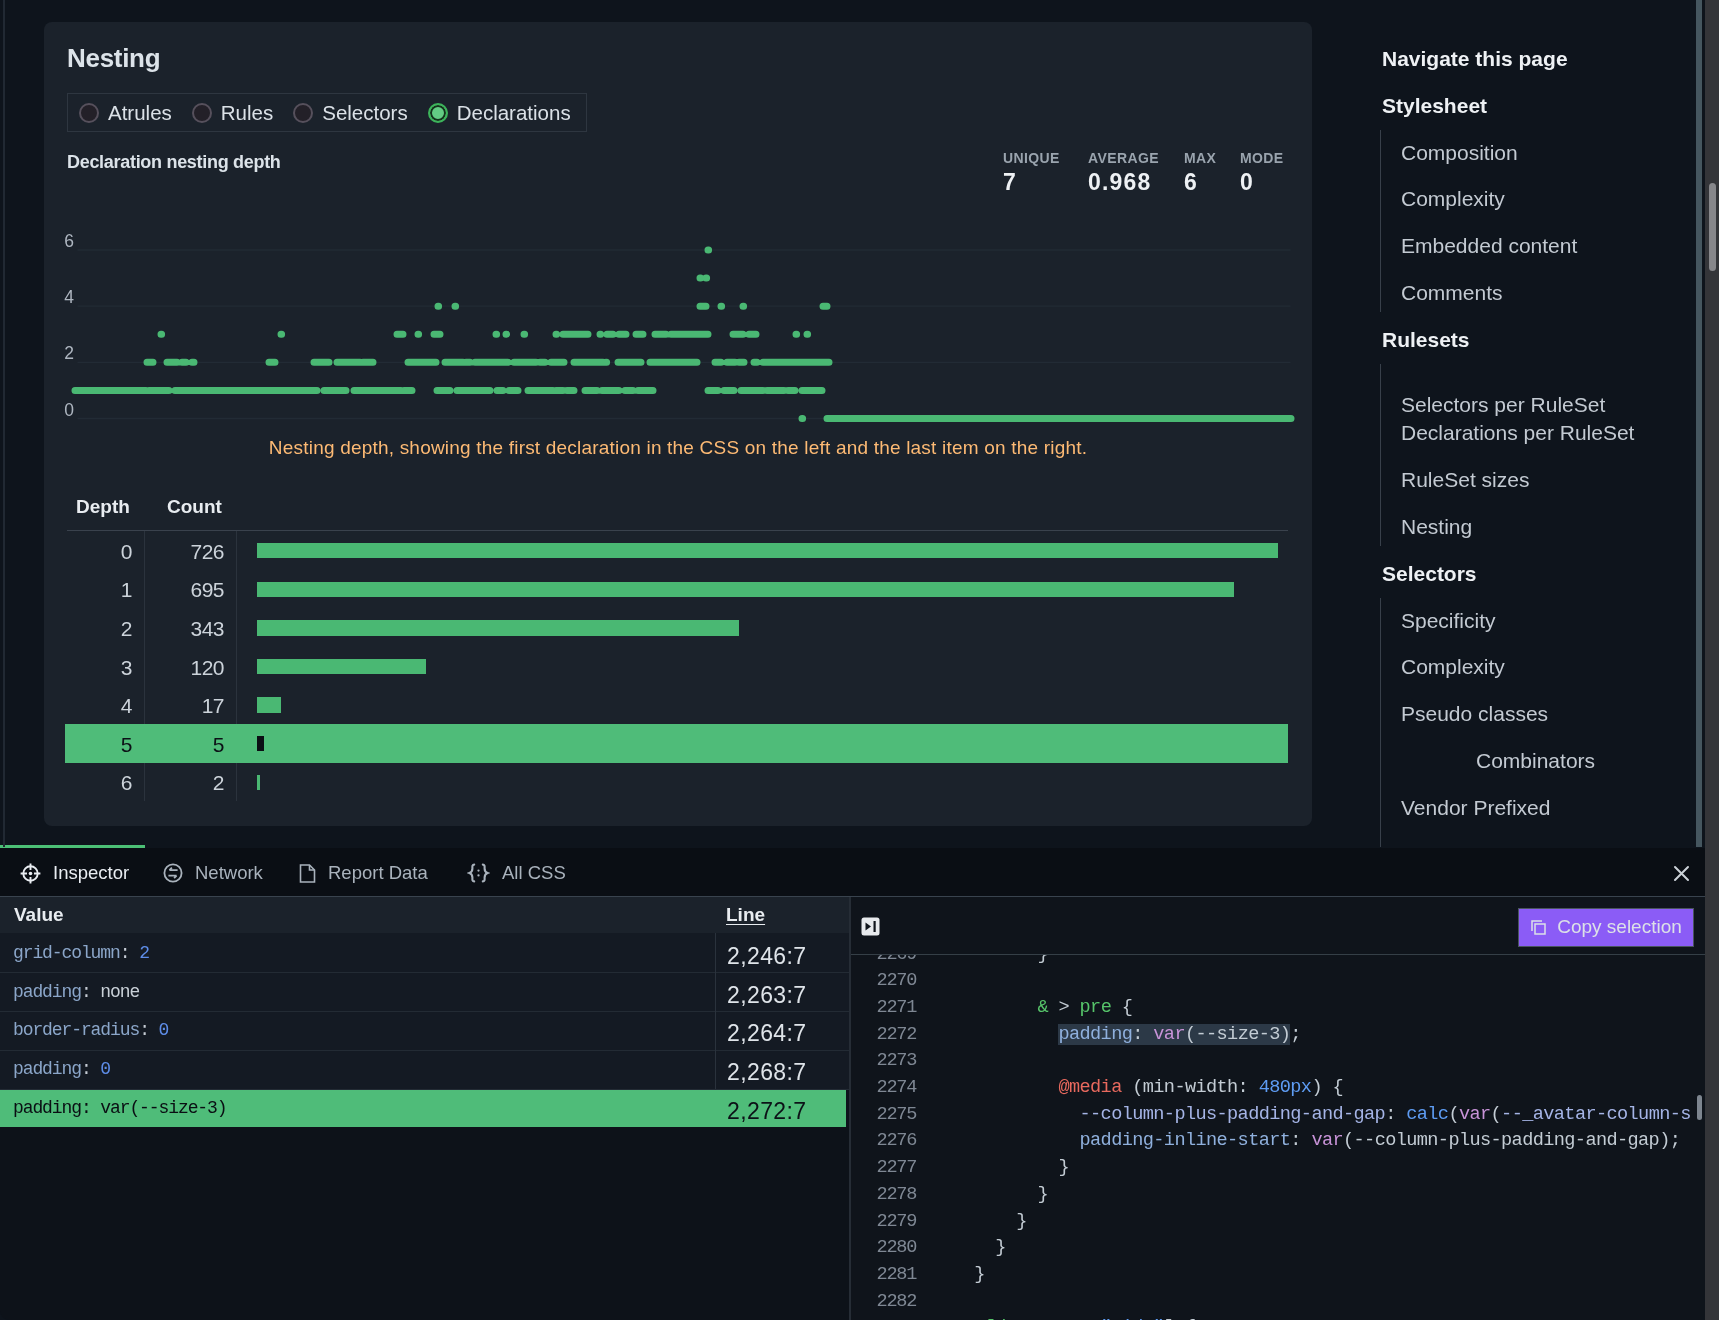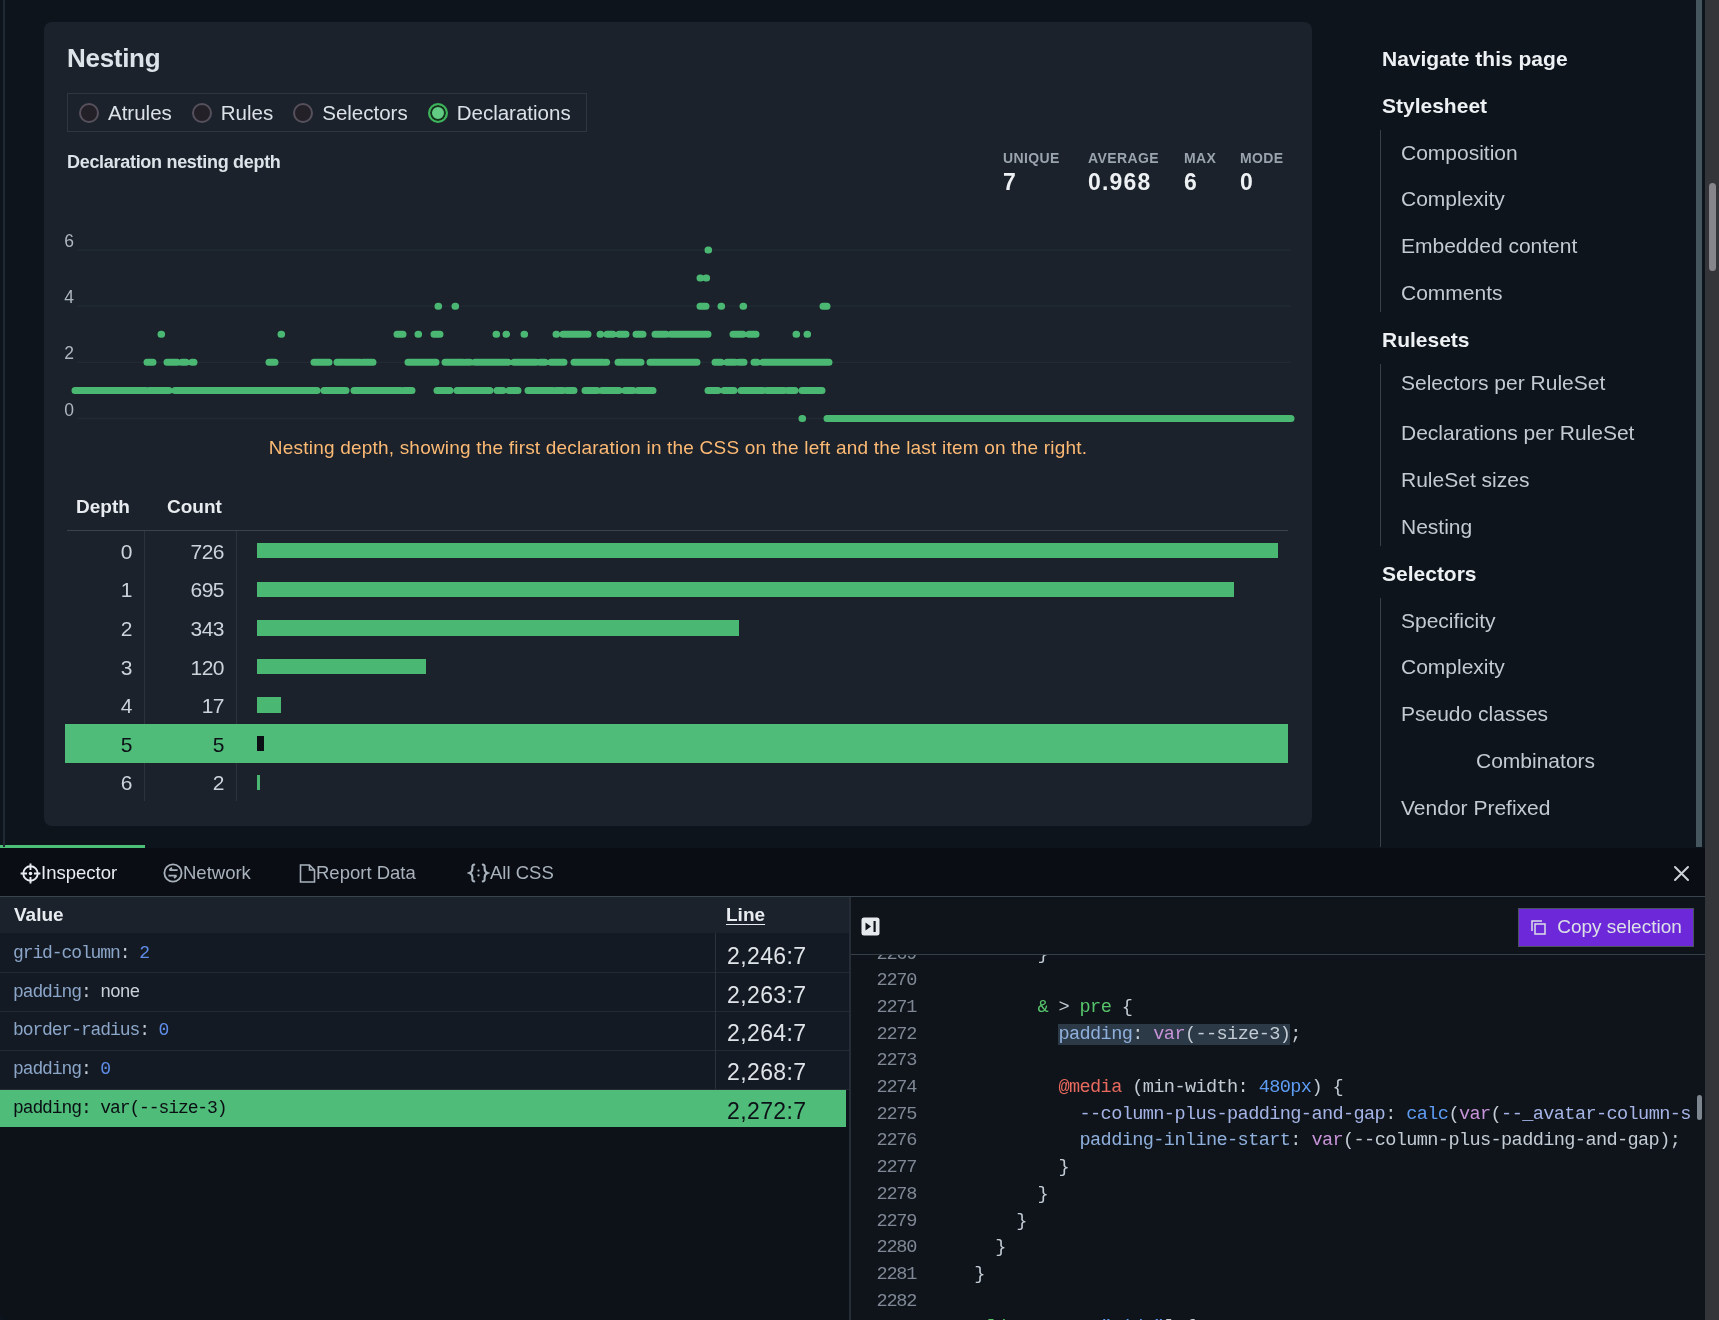--- a/index.html
+++ b/index.html
@@ -14,21 +14,21 @@
 .rlabel{font-size:20.5px;color:#dbe1e7;margin-right:20px}
 .statlab{font-size:14px;font-weight:700;color:#9aa4ae;letter-spacing:.4px}
 .statval{font-size:23px;letter-spacing:1.2px;font-weight:700;color:#eef1f4;margin-top:3px}
 .chart{position:absolute;left:44px;top:230px}
 .caption{left:244px;top:437px;width:868px;text-align:center;font-size:19px;letter-spacing:.2px;color:#fdba74}
 .th{font-size:19px;font-weight:700;color:#e8ecf0}
 .num{font-size:21px;letter-spacing:-0.5px;color:#ccd3da;text-align:right}
 .bar{position:absolute;height:15.5px;background:#4ab873}
 .sideh{font-size:21px;font-weight:700;color:#eef1f4}
 .sidei{font-size:21px;color:#c3cad2}
-.tab{font-size:18.5px;color:#a9b2bc;display:flex;align-items:center;}
+.tab{font-size:18.5px;color:#a9b2bc;display:flex;align-items:center;gap:12px}
 .tab.act{color:#e9edf2}
 .itable-sep{background:#232b34}
 .vcell{font-family:"Liberation Mono",monospace;font-size:18px;letter-spacing:-1.1px}
 .prop{color:#8ba6c9}.pun{color:#c6ccd4}.bval{color:#5e8de8}.gval{color:#c9d0d7}
 .llink{font-size:23px;letter-spacing:.4px;color:#dfe4e9;text-underline-offset:3px}
 .code{font-family:"Liberation Mono",monospace;font-size:18.6px;letter-spacing:-0.62px;line-height:26.7px;white-space:pre}
 .lnpre{font-family:"Liberation Mono",monospace;font-size:18.6px;letter-spacing:-1.3px;line-height:26.7px;white-space:pre;text-align:right}
 .ln{color:#7e8793}
 .cg{color:#56c46a}.cb{color:#5e9cf3}.cp{color:#8fb0dd}.cm{color:#c893d8}.cr{color:#e8695e}
 .ccp{color:#a5b4e6}.cd{color:#c3ccd4}
@@ -109,21 +109,21 @@
 <div class="abs num" style="left:62px;top:771.3px;width:70px;color:#ccd3da">6</div>
 <div class="abs num" style="left:144px;top:771.3px;width:80px;color:#ccd3da">2</div>
 <div class="bar" style="left:257px;top:774.5px;width:2.8px;background:#4ab873"></div>
 <div class="abs sideh" style="left:1382px;top:47.0px">Navigate this page</div>
 <div class="abs sideh" style="left:1382px;top:93.8px">Stylesheet</div>
 <div class="abs sidei" style="left:1401px;top:140.6px">Composition</div>
 <div class="abs sidei" style="left:1401px;top:187.4px">Complexity</div>
 <div class="abs sidei" style="left:1401px;top:234.2px">Embedded content</div>
 <div class="abs sidei" style="left:1401px;top:281.0px">Comments</div>
 <div class="abs sideh" style="left:1382px;top:327.8px">Rulesets</div>
-<div class="abs sidei" style="left:1401px;top:371px">Selectors per RuleSet</div>
+<div class="abs sidei" style="left:1401px;top:393px">Selectors per RuleSet</div>
 <div class="abs sidei" style="left:1401px;top:421.4px">Declarations per RuleSet</div>
 <div class="abs sidei" style="left:1401px;top:468.2px">RuleSet sizes</div>
 <div class="abs sidei" style="left:1401px;top:515.0px">Nesting</div>
 <div class="abs sideh" style="left:1382px;top:561.8px">Selectors</div>
 <div class="abs sidei" style="left:1401px;top:608.6px">Specificity</div>
 <div class="abs sidei" style="left:1401px;top:655.4px">Complexity</div>
 <div class="abs sidei" style="left:1401px;top:702.2px">Pseudo classes</div>
 <div class="abs sidei" style="left:1476px;top:749.0px">Combinators</div>
 <div class="abs sidei" style="left:1401px;top:795.8px">Vendor Prefixed</div>
 <div class="abs" style="left:1379.5px;top:130px;width:1.5px;height:182px;background:#38404a"></div>
@@ -188,21 +188,21 @@
 <div class="abs itable-sep" style="left:0;top:1088.6px;width:849px;height:1px"></div>
 <div class="abs" style="left:715px;top:933.4px;width:1px;height:155.2px;background:#2a323c"></div>
 <div class="abs" style="left:849px;top:897px;width:2px;height:423px;background:#262d36"></div>
 <div class="abs" style="left:851px;top:897px;width:854px;height:423px;background:#0f141b"></div>
 <div class="abs" style="left:851px;top:953.5px;width:854px;height:1.5px;background:#353f47"></div>
 <div class="abs" style="left:861px;top:917px"><svg width="19" height="19" viewBox="0 0 19 19">
       <rect x="0.5" y="0.5" width="18" height="18" rx="2.5" fill="#e7eaed"></rect>
       <path d="M4.5 5.5L10 9.5L4.5 13.5Z" fill="#10151c"></path>
       <rect x="12.5" y="4" width="2.2" height="11" fill="#10151c"></rect>
     </svg></div>
-<div class="abs" style="left:1518px;top:907.5px;width:176px;height:39px;border:1.5px solid #49545e;background:#6d28d9;display:flex;align-items:center;justify-content:center;gap:10px">
+<div class="abs" style="left:1518px;top:907.5px;width:176px;height:39px;border:1.5px solid #49545e;background:#8b5cf6;display:flex;align-items:center;justify-content:center;gap:10px">
     <svg width="17" height="17" viewBox="0 0 17 17" fill="none" stroke="#dce1e7" stroke-width="1.5">
       <rect x="5" y="5" width="10" height="10"></rect>
       <path d="M12 2H2v10"></path>
     </svg>
     <span style="font-size:19px;color:#dce1e7">Copy selection</span>
   </div>
 <div class="abs" style="left:851px;top:955px;width:839px;height:365px;overflow:hidden">
     <pre class="lnpre ln" style="position:absolute;left:0;top:-13.5px;width:65px">2269
 2270
 2271

